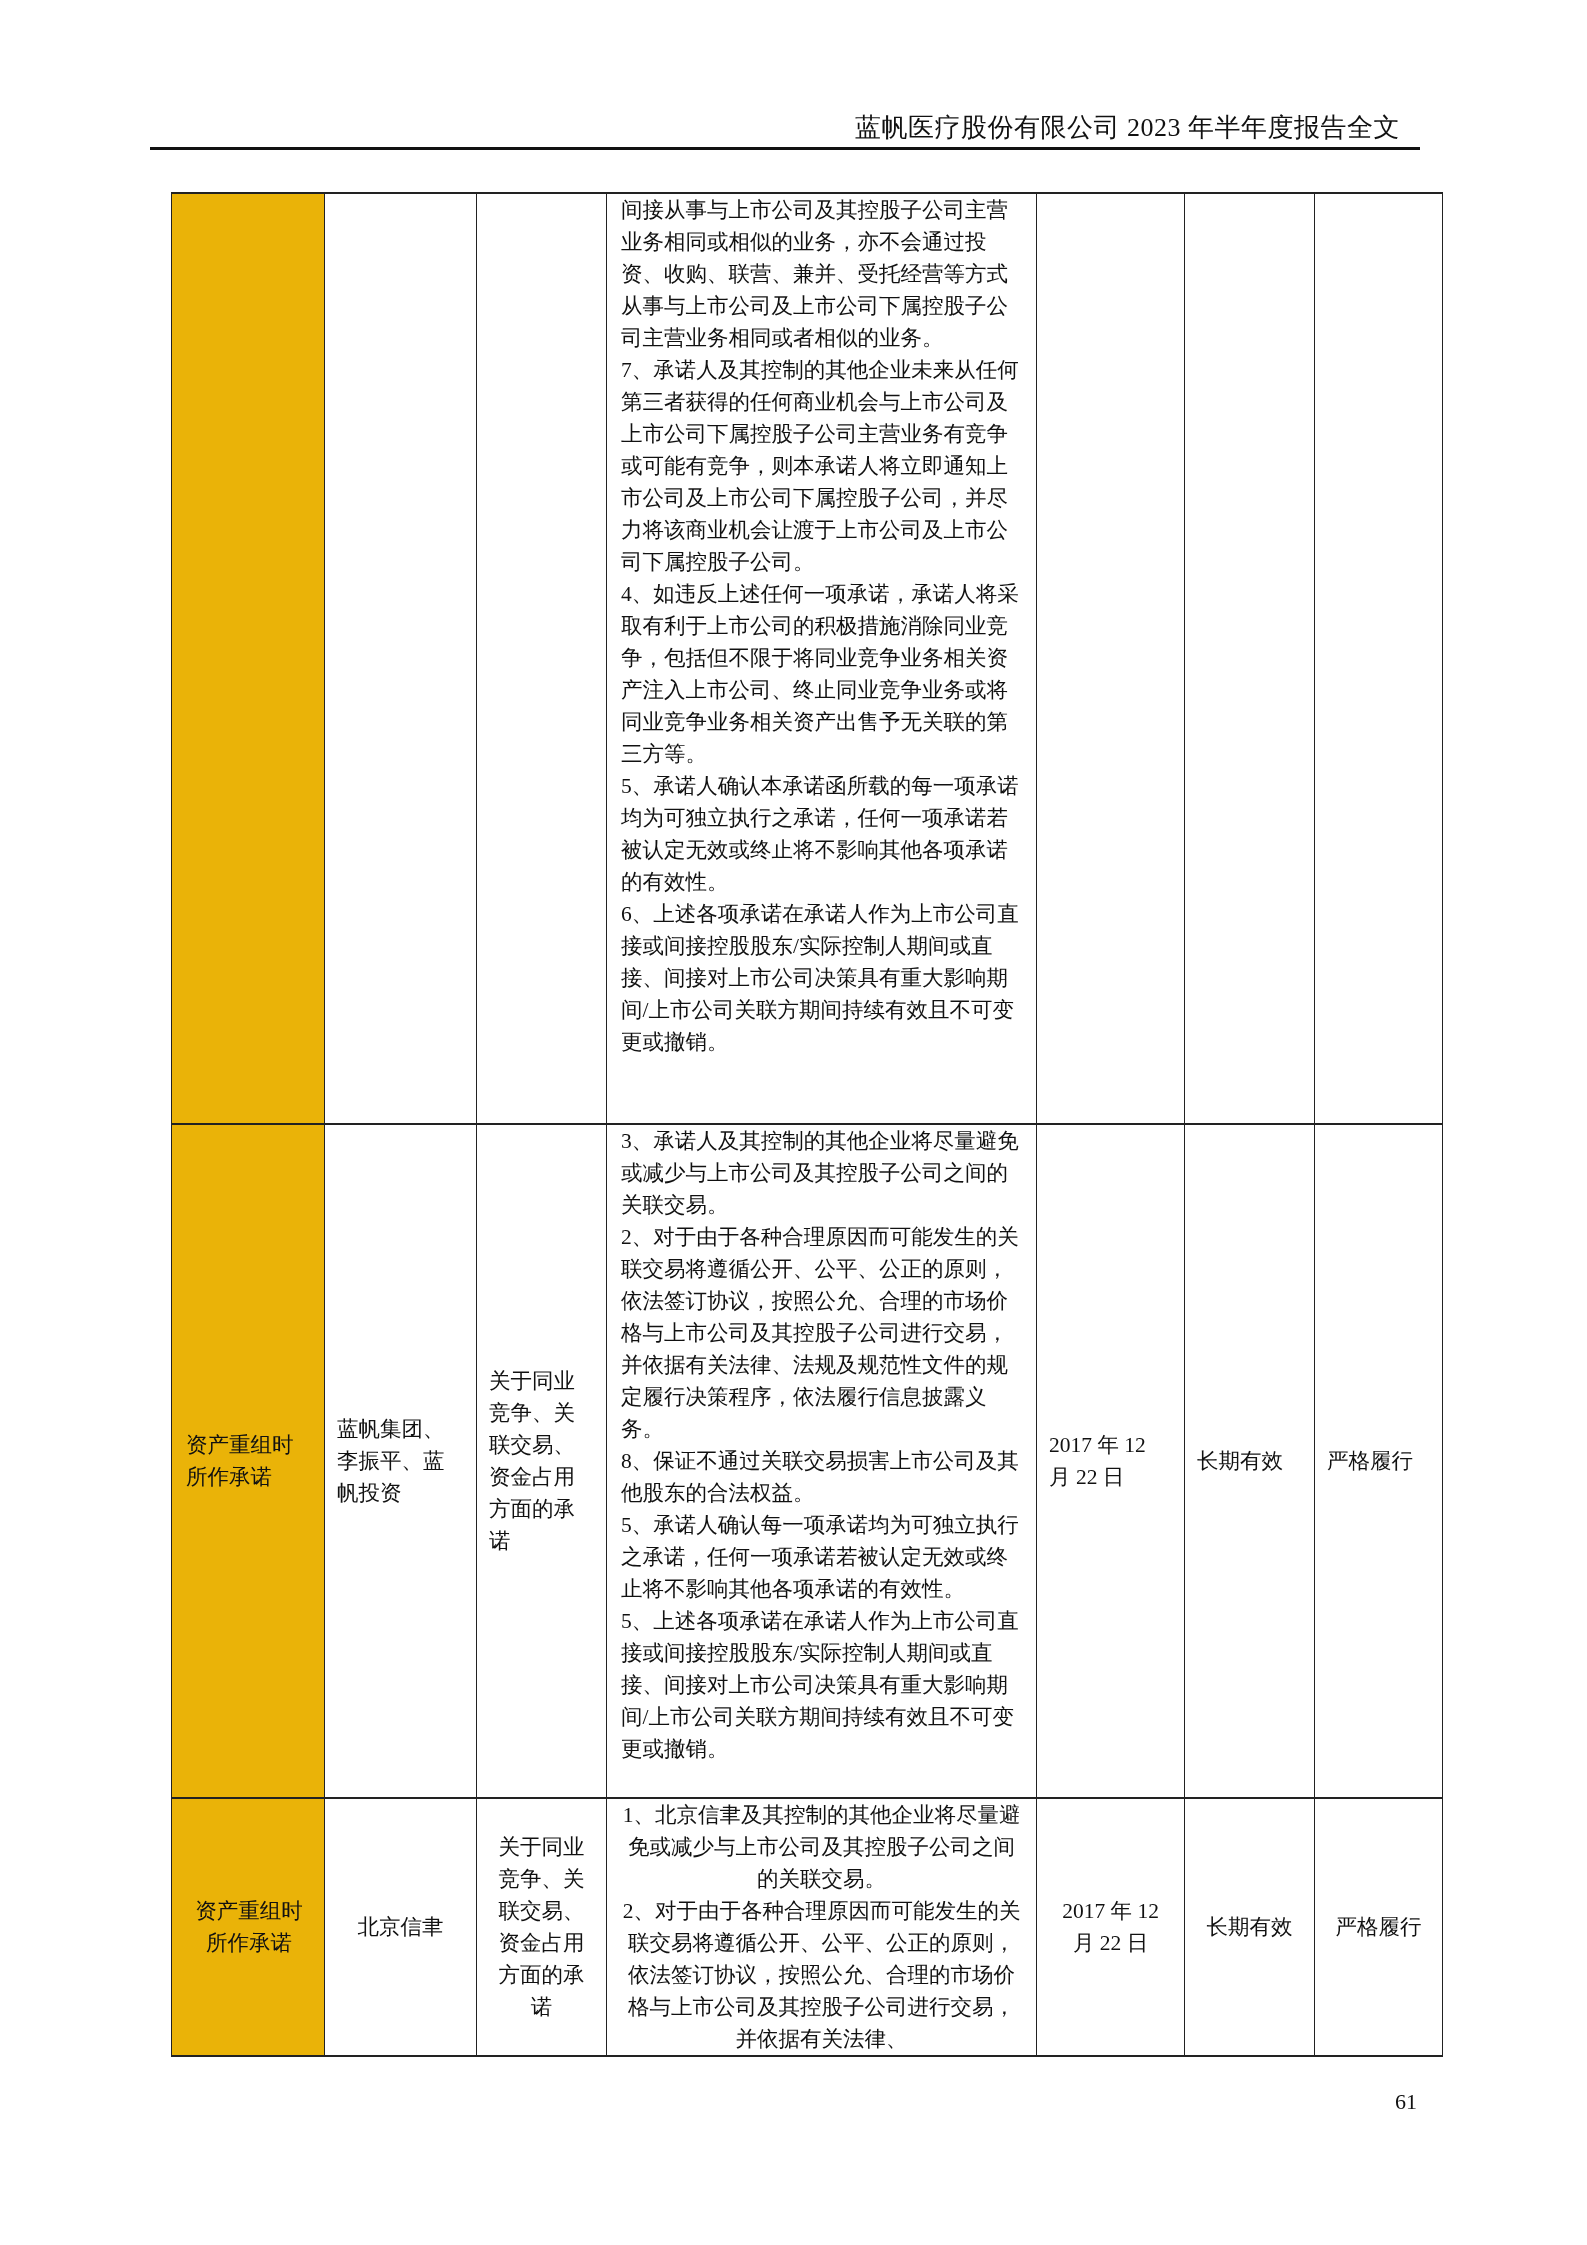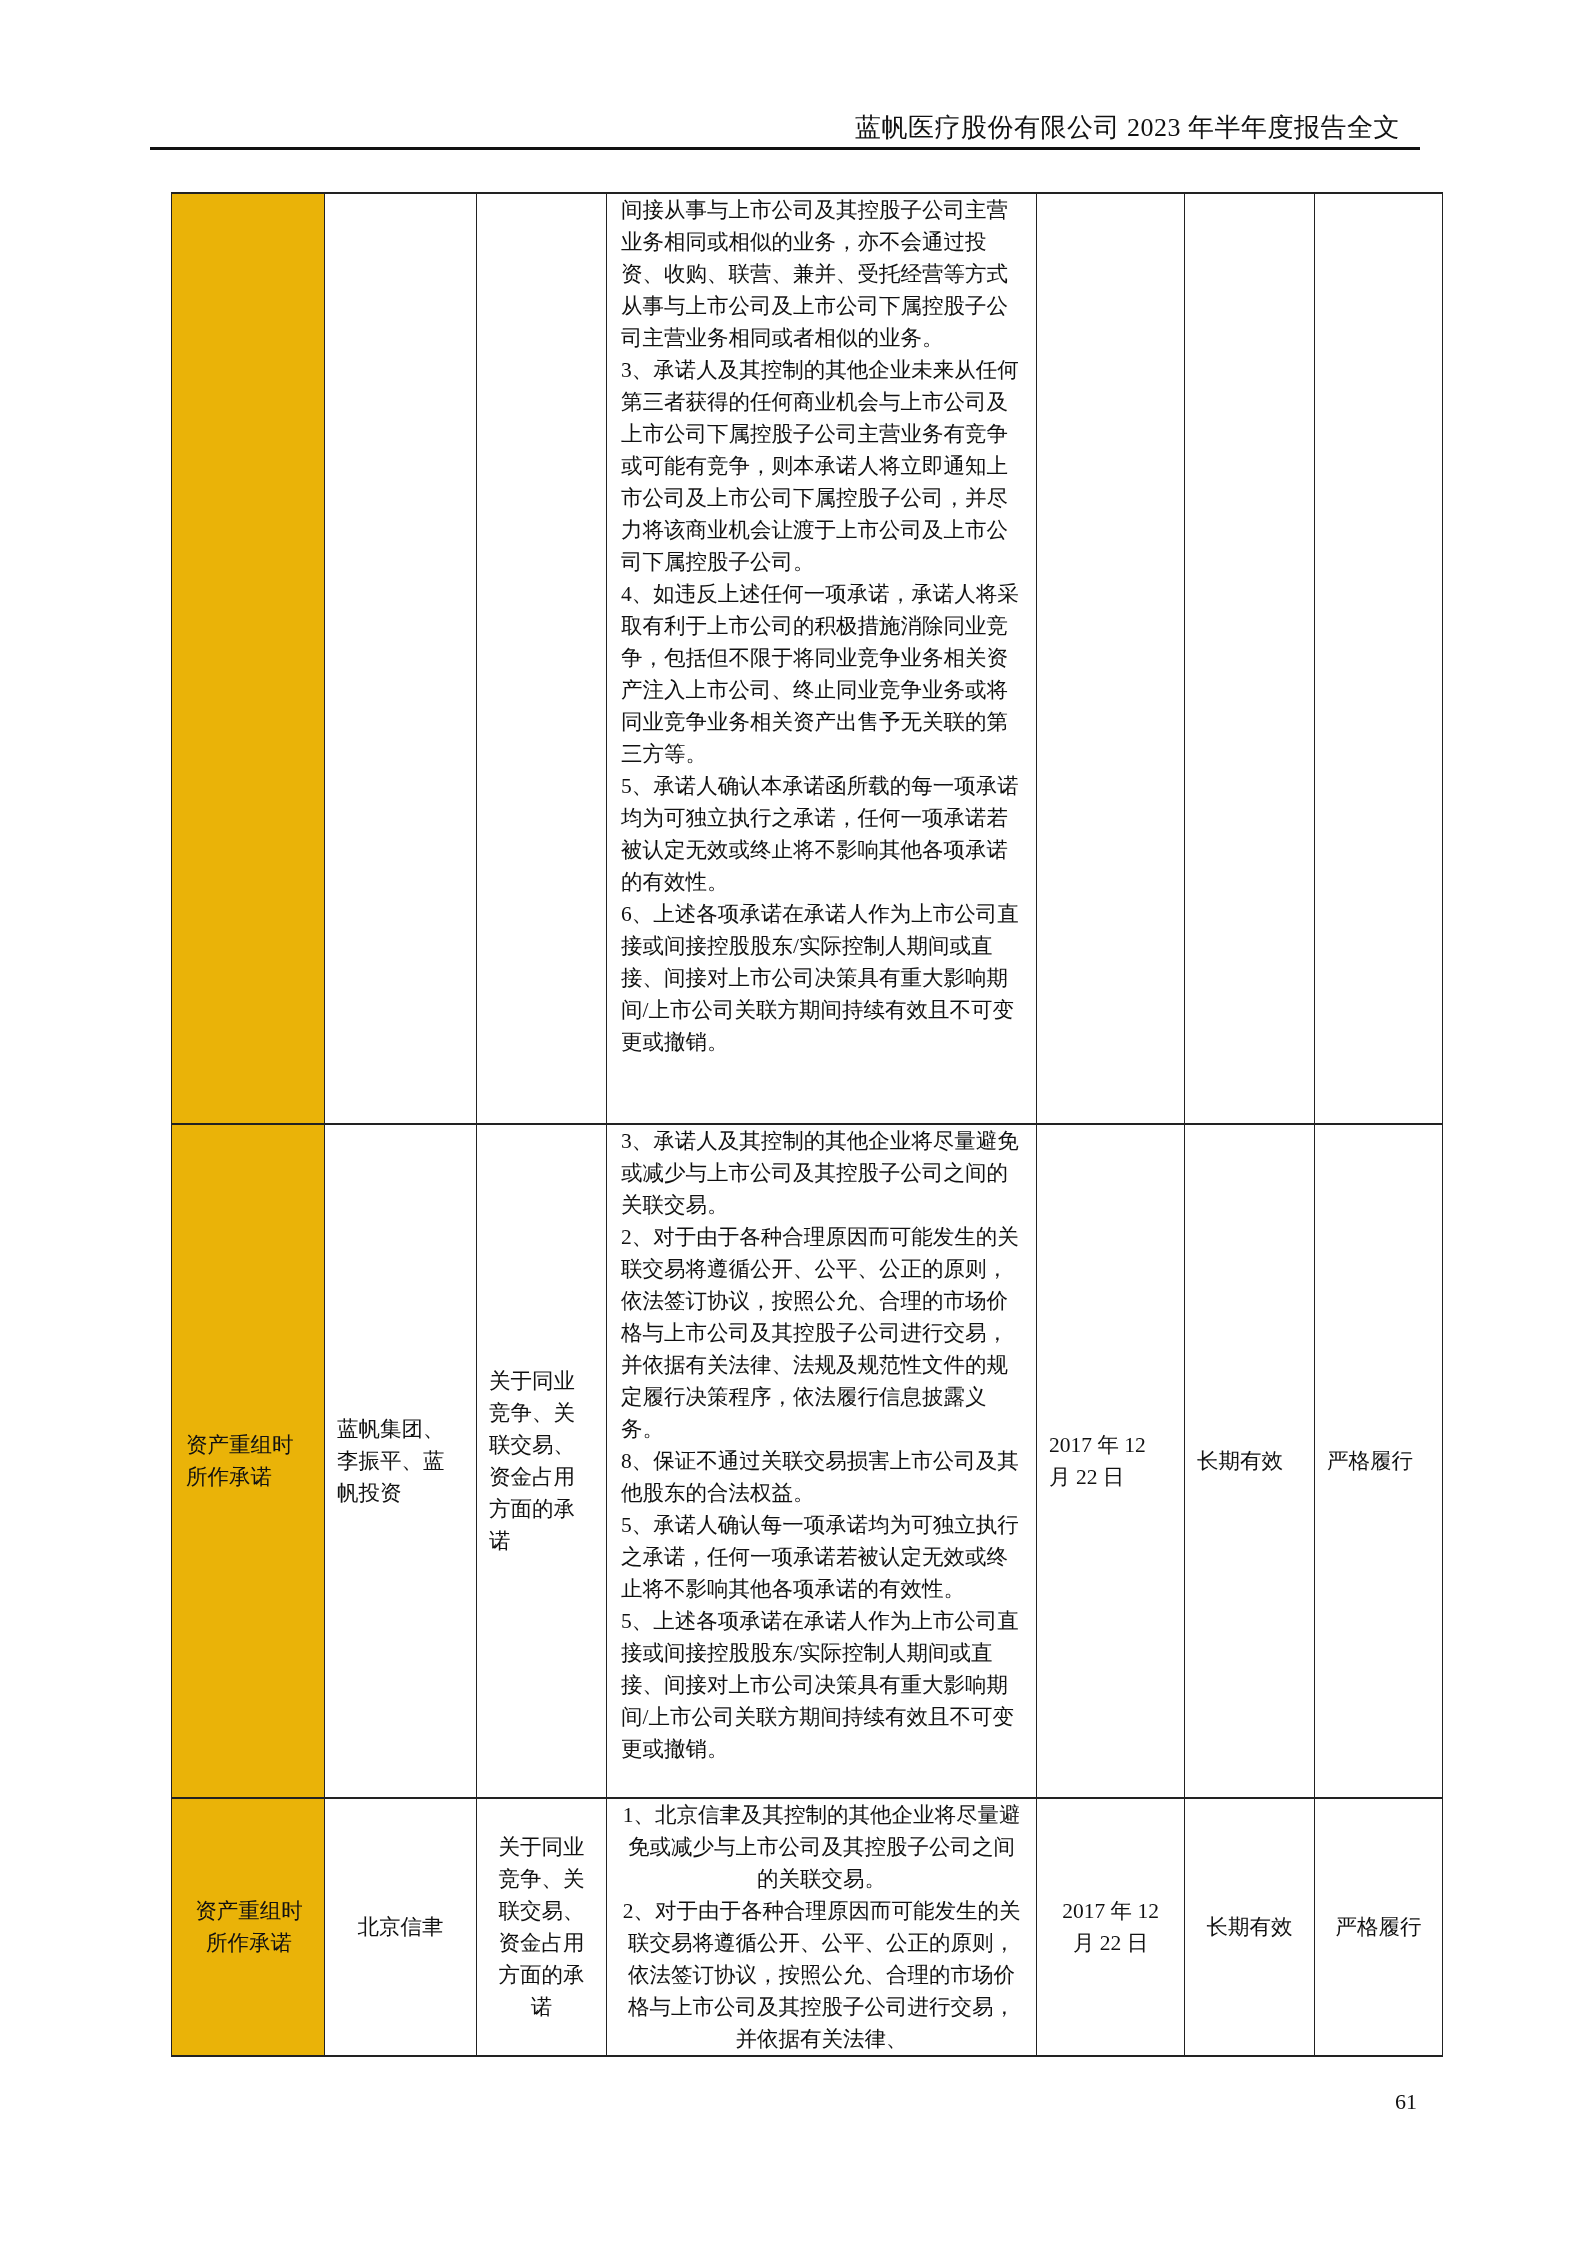--- a/index.html
+++ b/index.html
@@ -33,21 +33,21 @@
     <col style="width:130px">
     <col style="width:128px">
   </colgroup>
   <tbody>
       <tr class="r1">
     <td class="cat"></td>
     <td></td>
     <td></td>
     <td class="content">
       <span class="para">间接从事与上市公司及其控股子公司主营业务相同或相似的业务，亦不会通过投资、收购、联营、兼并、受托经营等方式从事与上市公司及上市公司下属控股子公司主营业务相同或者相似的业务。</span>
-      <span class="para">3、承诺人及其控制的其他企业未来从任何第三者获得的任何商业机会与上市公司及上市公司下属控股子公司主营业务有竞争或可能有竞争，则本承诺人将立即通知上市公司及上市公司下属控股子公司，并尽力将该商业机会让渡于上市公司及上市公司下属控股子公司。</span>
+      <span class="para">7、承诺人及其控制的其他企业未来从任何第三者获得的任何商业机会与上市公司及上市公司下属控股子公司主营业务有竞争或可能有竞争，则本承诺人将立即通知上市公司及上市公司下属控股子公司，并尽力将该商业机会让渡于上市公司及上市公司下属控股子公司。</span>
       <span class="para">4、如违反上述任何一项承诺，承诺人将采取有利于上市公司的积极措施消除同业竞争，包括但不限于将同业竞争业务相关资产注入上市公司、终止同业竞争业务或将同业竞争业务相关资产出售予无关联的第三方等。</span>
       <span class="para">5、承诺人确认本承诺函所载的每一项承诺均为可独立执行之承诺，任何一项承诺若被认定无效或终止将不影响其他各项承诺的有效性。</span>
       <span class="para">6、上述各项承诺在承诺人作为上市公司直接或间接控股股东/实际控制人期间或直接、间接对上市公司决策具有重大影响期间/上市公司关联方期间持续有效且不可变更或撤销。</span>
     </td>
     <td></td>
     <td></td>
     <td></td>
   </tr>
   <tr class="r2">
     <td class="cat">资产重组时所作承诺</td>

